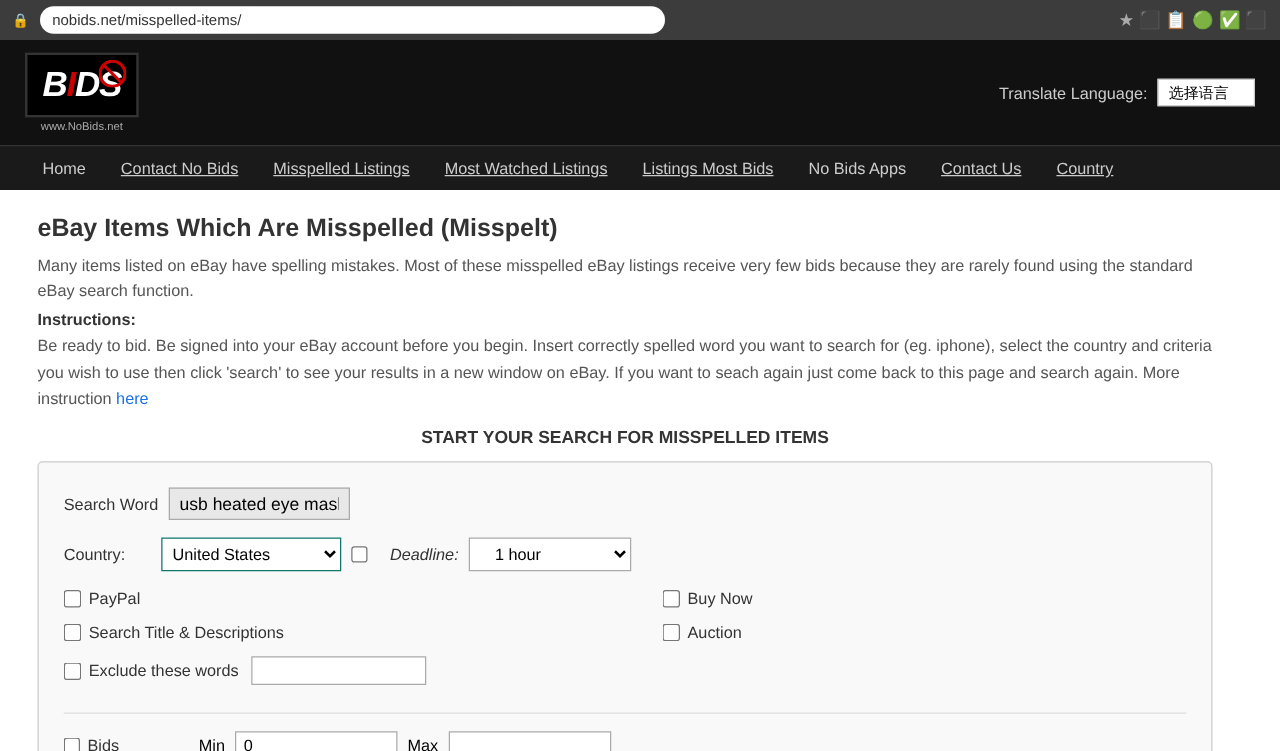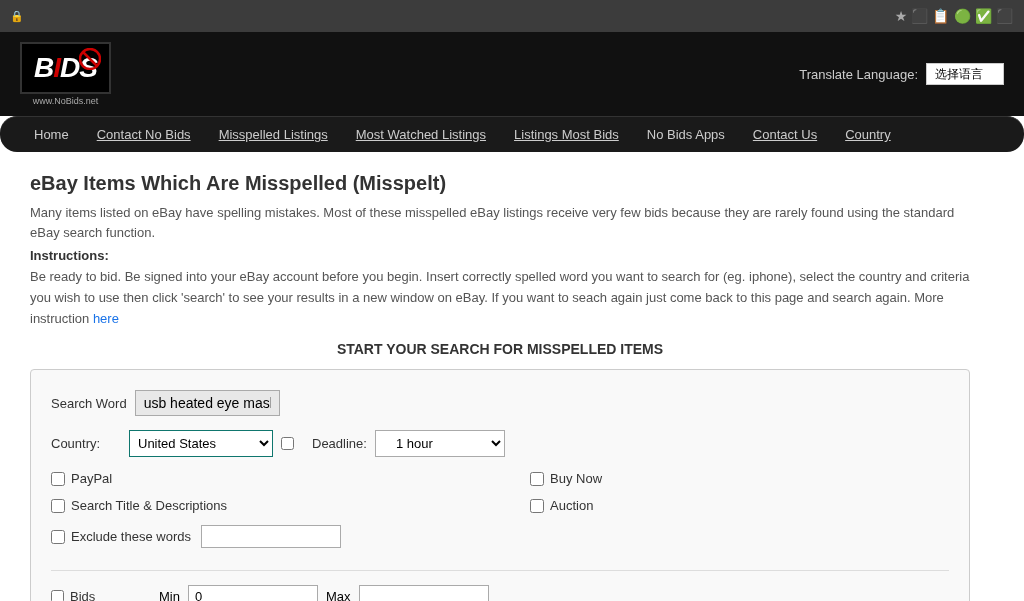--- a/index.html
+++ b/index.html
@@ -88,21 +88,20 @@
     }
 
     
     .site-nav {
       background: #1a1a1a;
       padding: 0 20px;
       display: flex;
       align-items: center;
       gap: 0;
       border-top: 1px solid #333;
-      border-radius: 17px;
     }
     .site-nav a {
       color: #ccc;
       text-decoration: none;
       padding: 10px 14px;
       font-size: 13px;
       white-space: nowrap;
     }
 
     
@@ -167,21 +166,21 @@
       width: 145px;
       background: #e8e8e8;
     }
     .country-select {
       border: 1px solid #0f766e;
       padding: 4px 4px;
       font-size: 13px;
       width: 144px;
       background: #fff;
     }
-    .deadline-label { color: #333; font-size: 13px; margin-left: 10px; }
+    .deadline-label { color: #333; font-size: 13px; margin-left: 10px; font-style: italic; }
     .deadline-select {
       border: 1px solid #aaa;
       padding: 4px 16px;
       font-size: 13px;
       width: 130px;
       background: #fff;
     }
 
     .form-section {
       display: flex;
@@ -243,20 +242,21 @@
     .divider-row {
       border-top: 1px solid #ddd;
       margin: 10px 0 14px 0;
     }
   </style>
 </head>
 <body>
 
 <div class="browser-bar">
   <span class="lock-icon">🔒</span>
+  <div class="browser-url">nobids.net/misspelled-items/</div>
   <div class="browser-icons">
     ★ ⬛ 📋 🟢 ✅ ⬛
   </div>
 </div>
 
 <div class="site-header">
   <div class="logo-area">
     <div style="position:relative; display:inline-block;">
       <div class="logo-box">
         <div class="logo-text">

